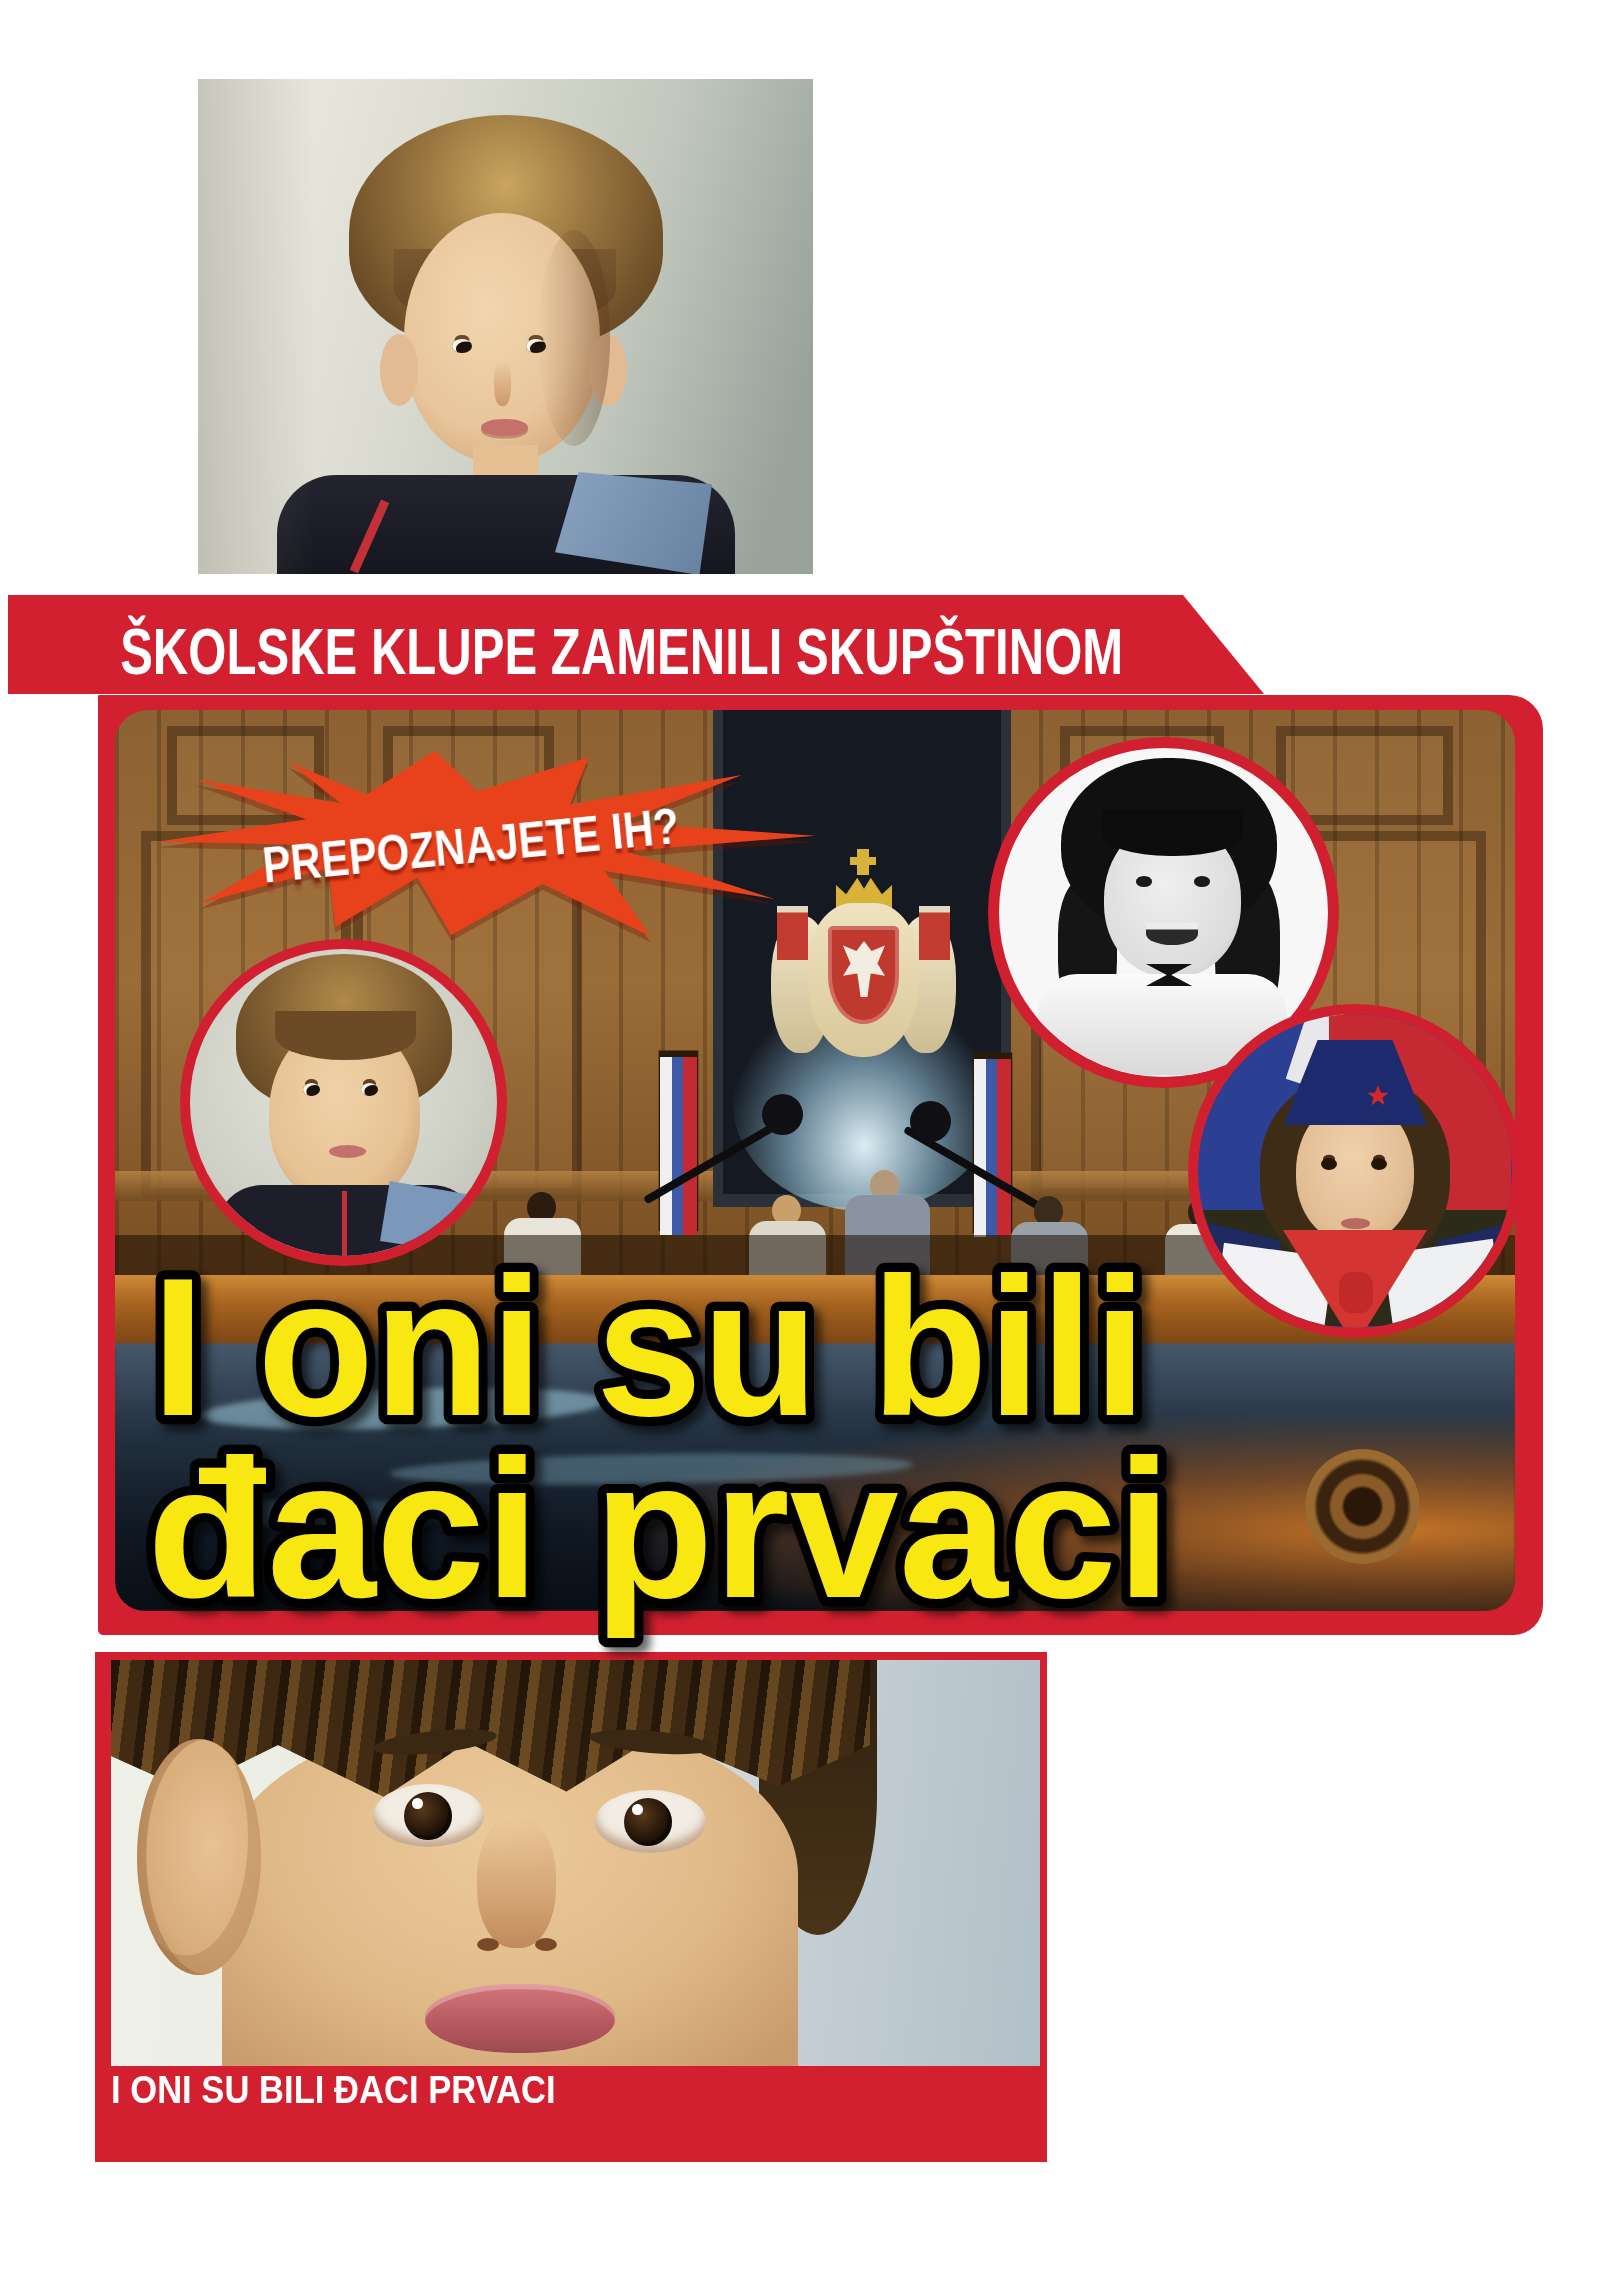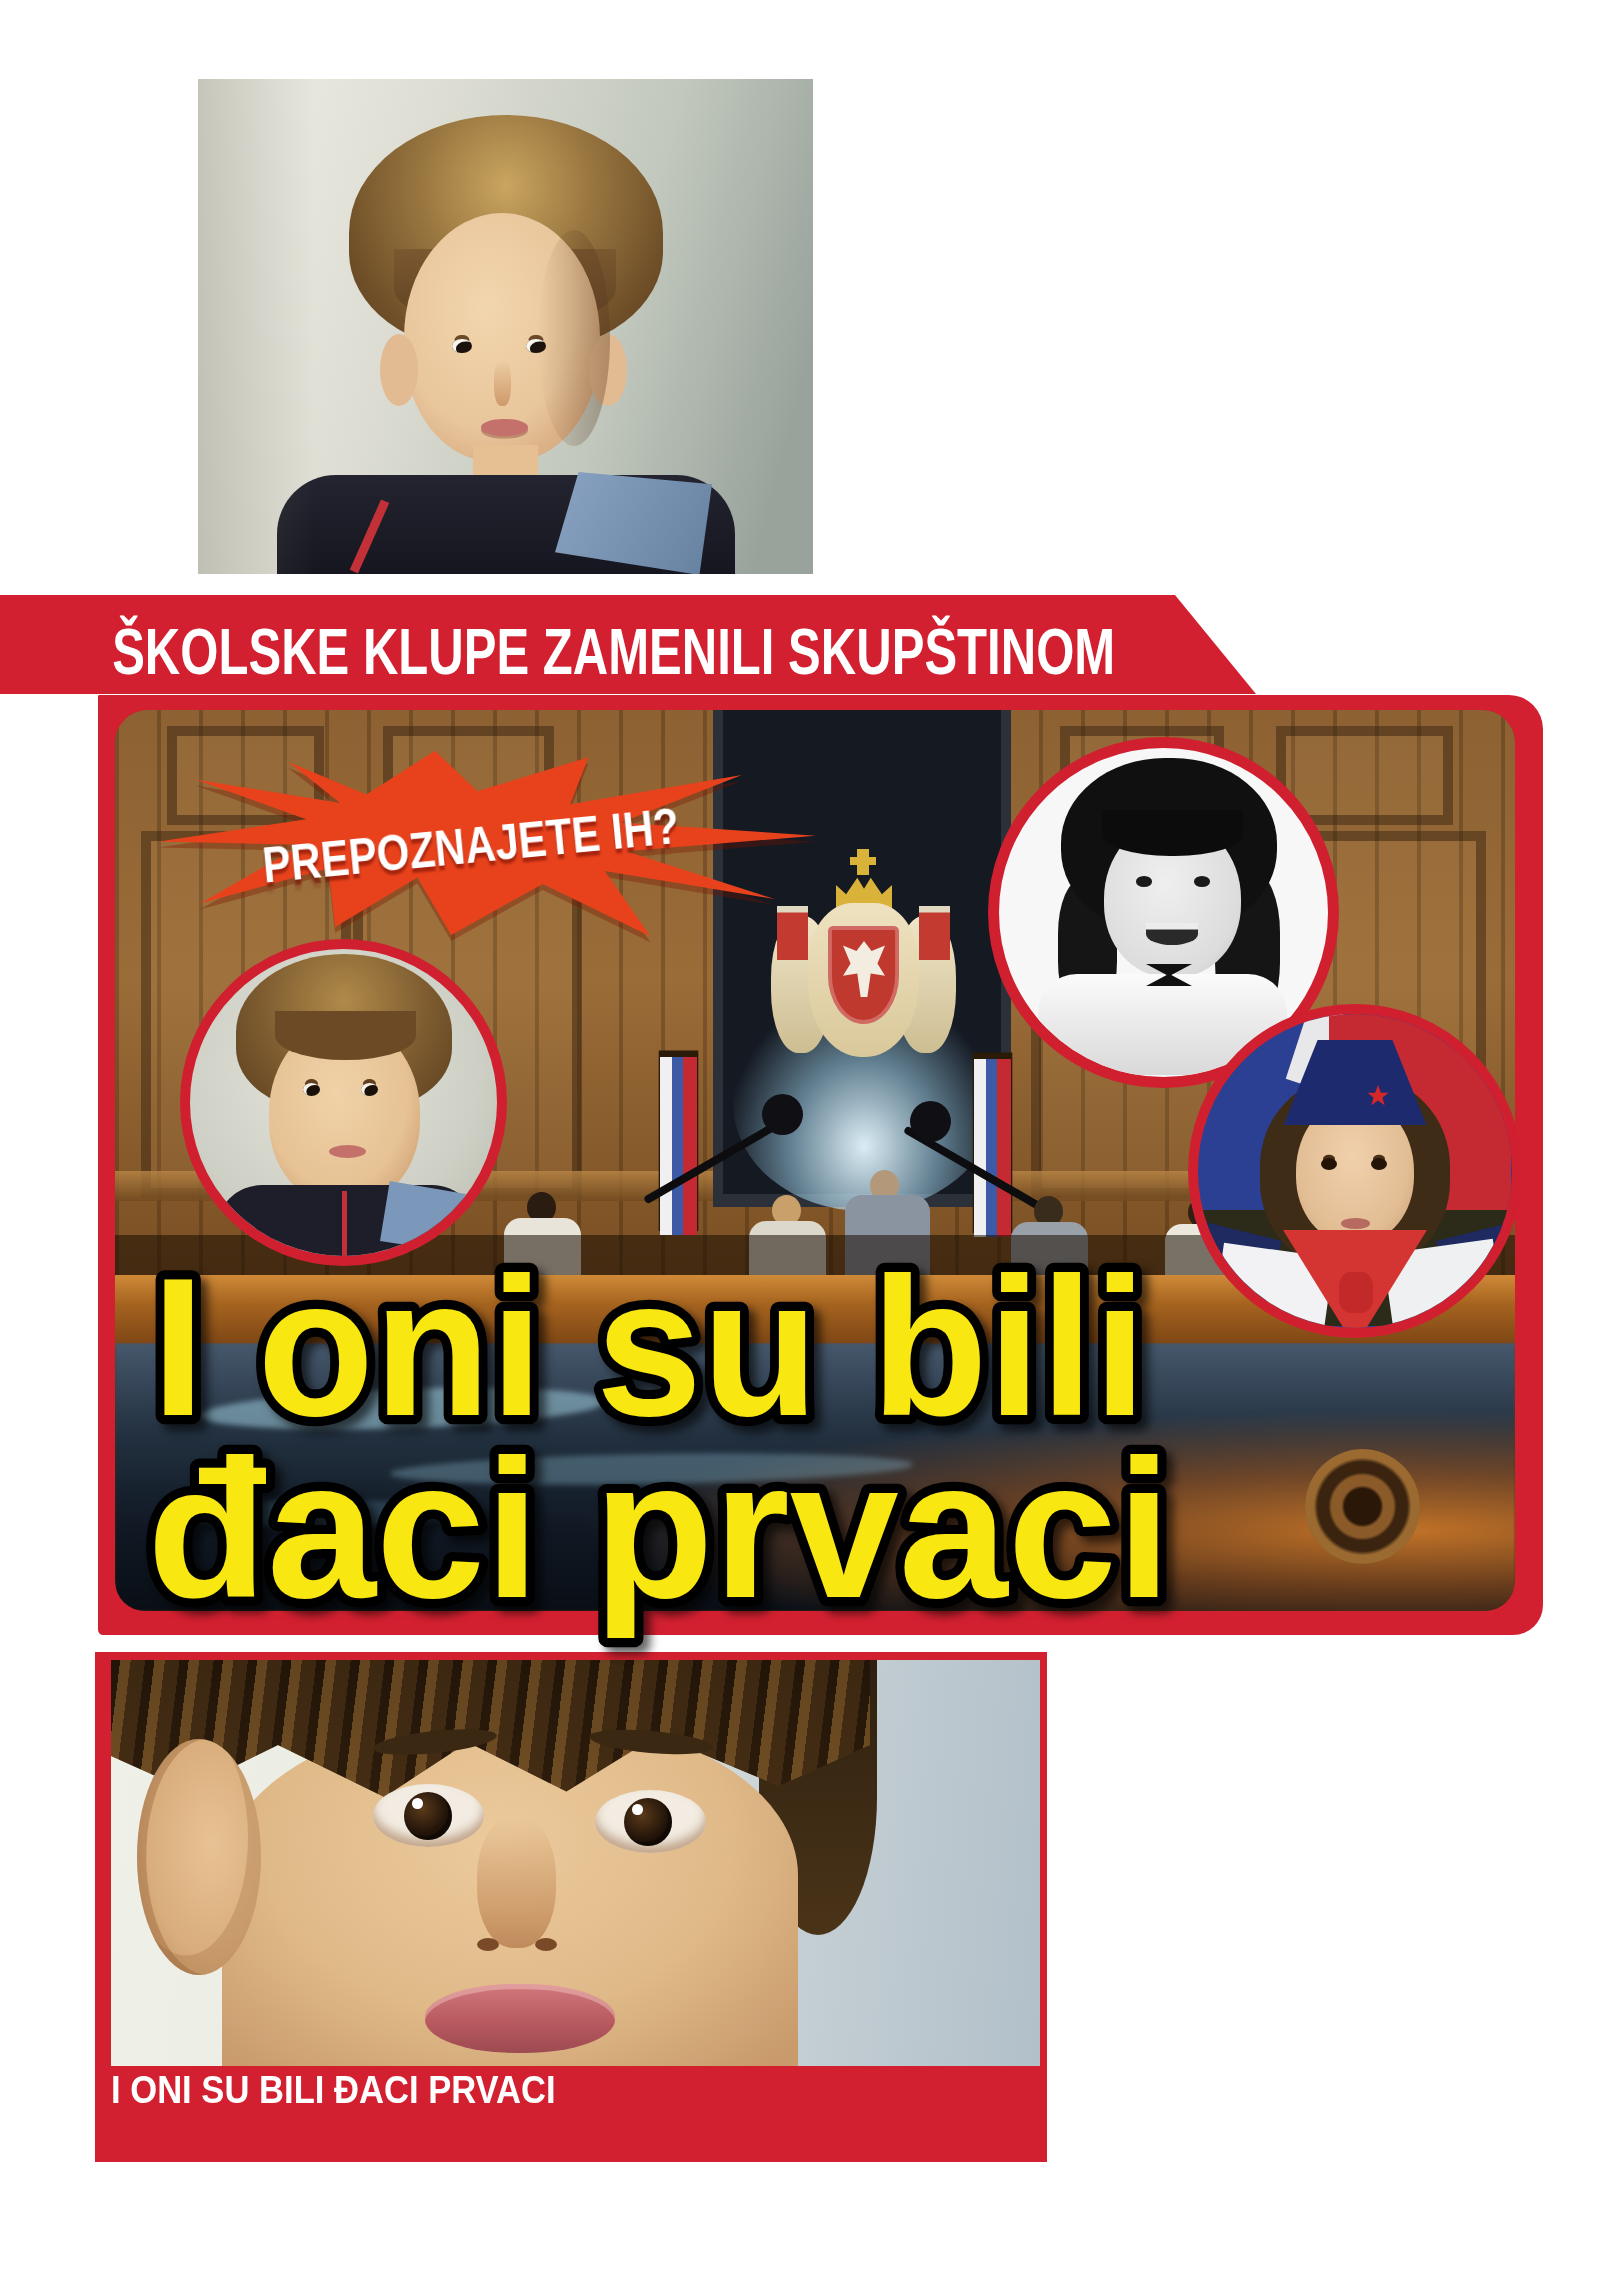--- a/index.html
+++ b/index.html
@@ -30,21 +30,21 @@
   .tp-neck{left:275px;top:366px;width:65px;height:46px;background:#e6c093;}
   .tp-shirt{left:79px;top:396px;width:458px;height:105px;border-radius:59px 59px 0 0;
      background:linear-gradient(180deg,#23242f,#14151e);}
   .tp-denim{left:357px;top:393px;width:157px;height:103px;
      clip-path:polygon(15% 0,100% 12%,92% 100%,0 78%);
      background:linear-gradient(120deg,#8aa3c2,#66809f);}
   .tp-trim{left:167px;top:419px;width:9.2px;height:77px;transform:rotate(24deg);
      background:#c23038;}
 
   
-  .banner{left:0;top:595px;width:1256px;height:99px;
+  .banner{left:8px;top:595px;width:1256px;height:99px;
      clip-path:polygon(0 0,1175px 0,1256px 99px,0 99px);}
   .banner svg{display:block;}
 
   
   .panel{left:98px;top:695px;width:1445px;height:940px;
      border-radius:1.3px 34px 30px 5.2px;}
   .frame{left:115px;top:710px;width:1400px;height:901px;border-radius:33px;
      overflow:hidden;background:#7a5226;}
 
   

